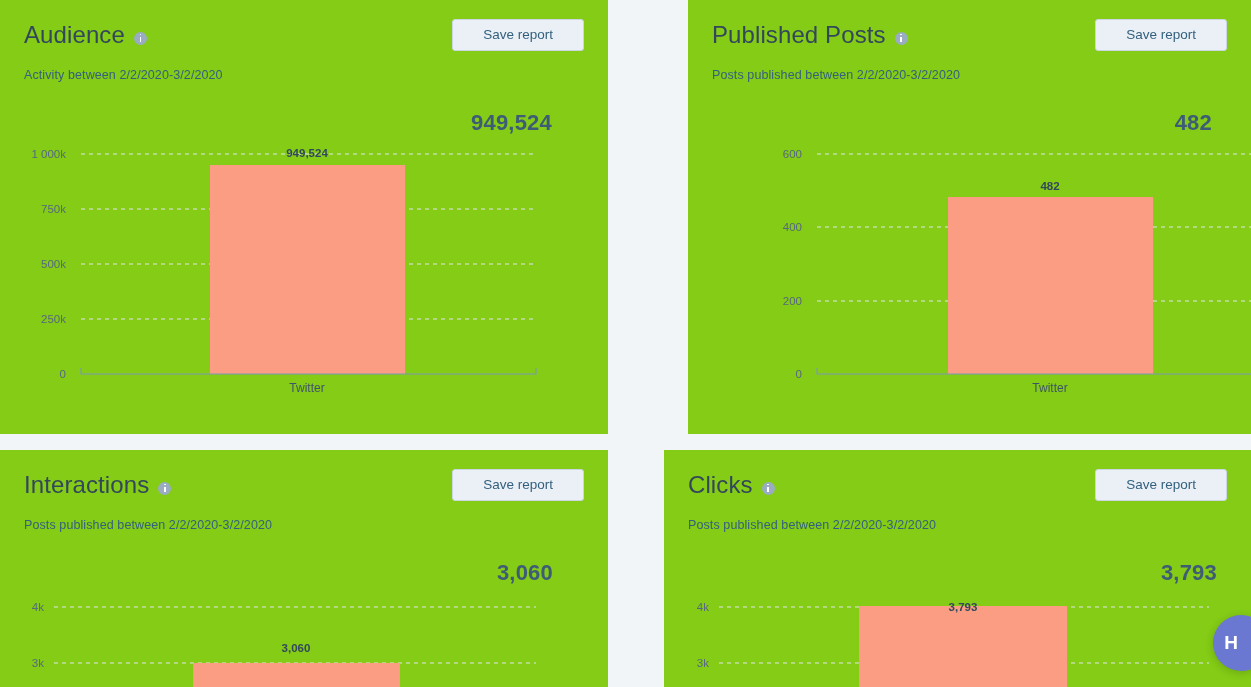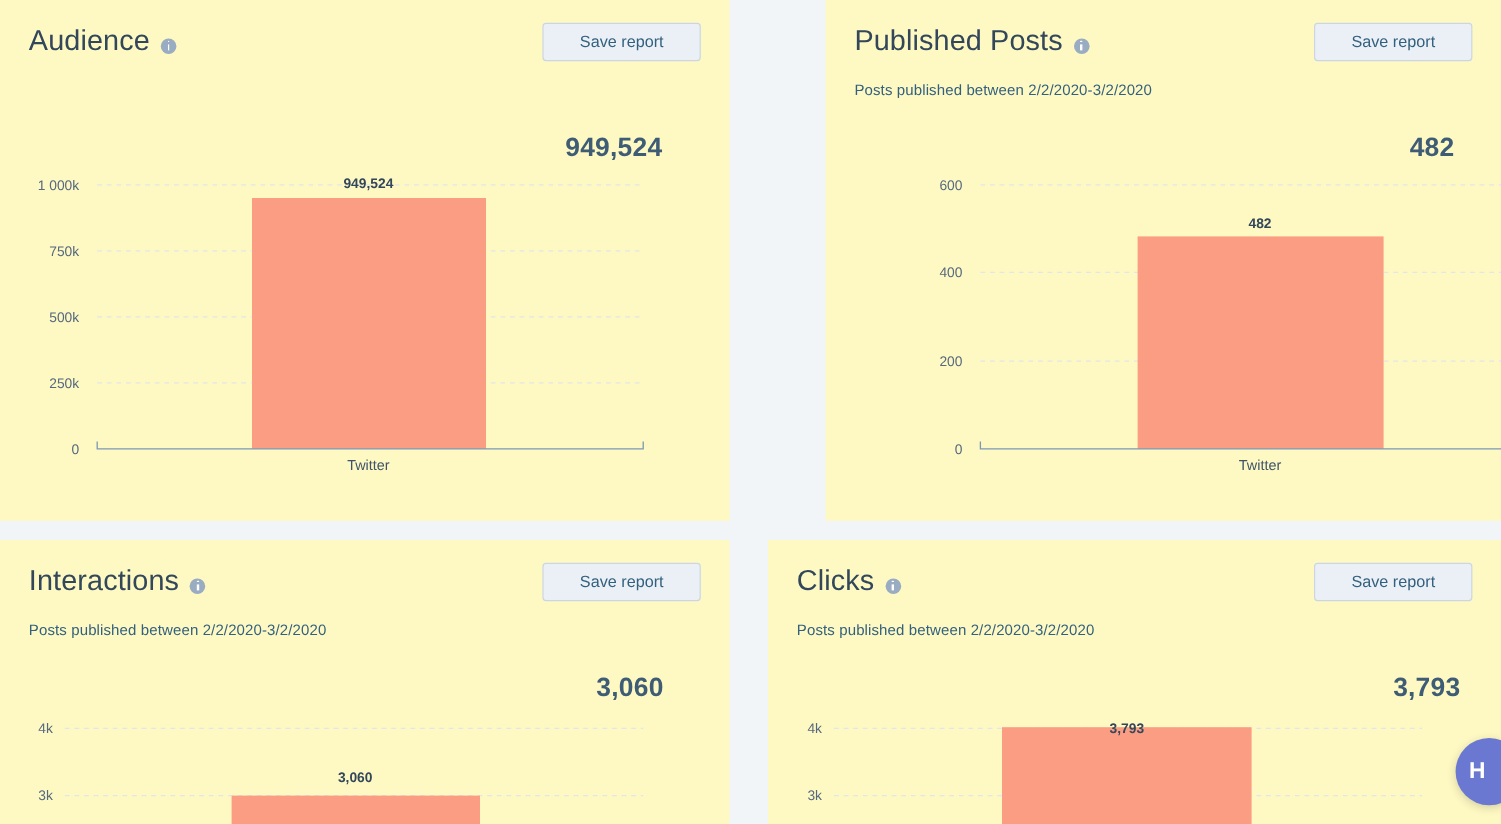--- a/index.html
+++ b/index.html
@@ -22,28 +22,28 @@
   
   .grid {
     position: absolute;
     inset: 0;
     display: grid;
     grid-template-columns: 608px 32px 611px;
     grid-template-rows: 434px 16px 237px;
   }
 
   .panel {
-    background: #fef9c3;
+    background: #84cc16;
     position: relative;
     overflow: hidden;
   }
   .panel.p-tl { grid-column: 1; grid-row: 1; }
   .panel.p-tr { grid-column: 3; grid-row: 1; margin-left: 48px; }
   .panel.p-bl { grid-column: 1; grid-row: 3; }
-  .panel.p-br { grid-column: 3; grid-row: 3; }
+  .panel.p-br { grid-column: 3; grid-row: 3; margin-left: 24px; }
 
   .gap-v { background: #f1f5f8; }
   .gap-h { background: #f1f5f8; }
 
   
   .card-inner { padding: 0 24px; position: relative; height: 100%; }
 
   .title-row {
     display: flex;
     align-items: center;
@@ -173,20 +173,21 @@
 <div id="root">
   <div class="grid">
 
     <div class="panel p-tl">
       <div class="card-inner">
         <div class="title-row">
           <span class="card-title">Audience</span>
           <span class="info-icon"></span>
         </div>
         <button class="save-btn">Save report</button>
+        <div class="subtitle">Activity between 2/2/2020-3/2/2020</div>
         <div class="total" style="top:110px;">949,524</div>
 
         <div class="chart" style="top:140px;left:0;">
           <svg width="608" height="265" viewBox="0 0 608 265">
 
             <line class="gridline" x1="81" y1="14" x2="536" y2="14"></line>
             <line class="gridline" x1="81" y1="69" x2="536" y2="69"></line>
             <line class="gridline" x1="81" y1="124" x2="536" y2="124"></line>
             <line class="gridline" x1="81" y1="179" x2="536" y2="179"></line>
 

